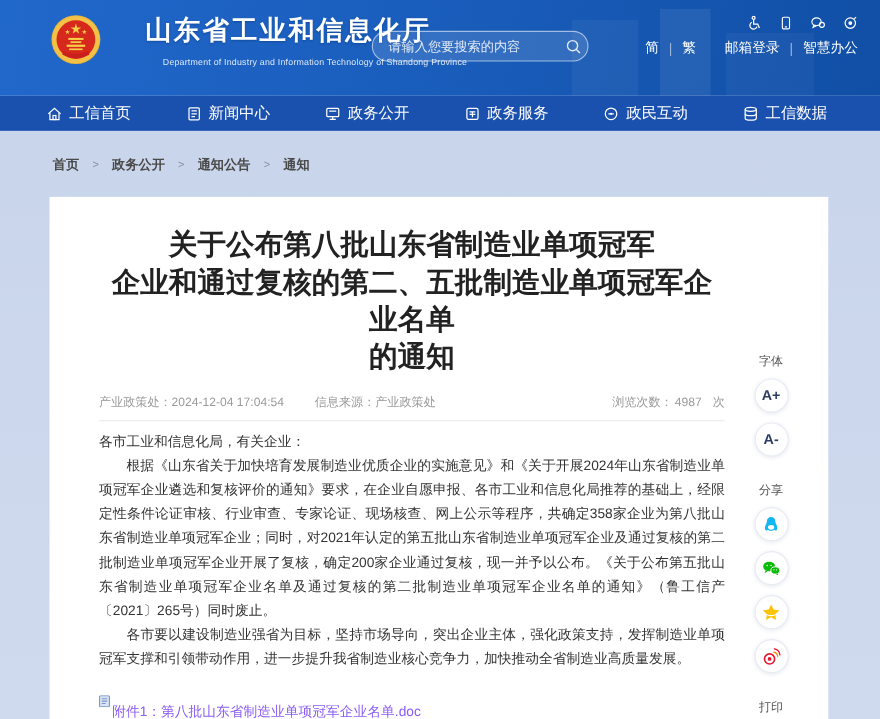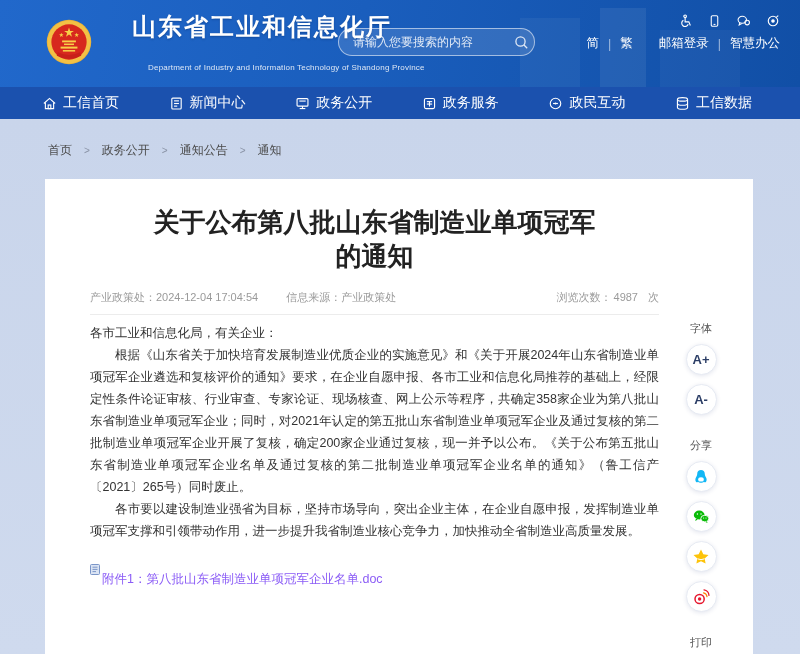--- a/index.html
+++ b/index.html
@@ -7,41 +7,41 @@
   .page { position:relative; width:800px; height:654px; overflow:hidden; background:#ccd7ec; }
 
   
   .banner { position:relative; height:87px; background:linear-gradient(100deg,#2168cb 0%,#1a5ebd 45%,#114fa6 100%); overflow:hidden; }
   .banner .bldg1 { position:absolute; left:520px; top:18px; width:60px; height:70px; background:rgba(255,255,255,.05); }
   .banner .bldg2 { position:absolute; left:600px; top:8px; width:46px; height:80px; background:rgba(255,255,255,.07); }
   .banner .bldg3 { position:absolute; left:660px; top:30px; width:80px; height:60px; background:rgba(255,255,255,.04); }
   .brand { position:absolute; left:46px; top:11px; display:flex; align-items:center;gap:34px; }
   .emblem { width:46px; height:46px; margin-right:6px; flex:0 0 auto; }
   .brand-text .cn { color:#fff; font-size:24px; font-weight:bold; letter-spacing:2px; text-shadow:0 1px 2px rgba(0,40,100,.4); }
-  .brand-text .en { color:rgba(255,255,255,.85); font-size:8px; letter-spacing:.2px; margin-top:20px;padding-left:16px; }
+  .brand-text .en { color:rgba(255,255,255,.85); font-size:8px; letter-spacing:.2px; margin-top:9px;padding-left:16px; }
   .search { position:absolute; left:338px; top:28px; width:197px; height:28px; border:1px solid rgba(255,255,255,.55); border-radius:14px; background:rgba(255,255,255,.12); display:flex; align-items:center; }
   .search input { flex:1; background:transparent; border:none; outline:none; color:#fff; font-size:12px; padding:0 6px 0 14px; font-family:inherit; }
   .search input::placeholder { color:rgba(255,255,255,.85); }
   .search .mag { margin-right:11px; cursor:pointer; display:flex; }
   .top-utils { position:absolute; right:20px; top:14px; text-align:right; }
   .util-icons { display:flex; justify-content:flex-end; gap:15px; margin-bottom:7px; }
   .util-icons span { display:flex; cursor:pointer; }
   .util-links { color:#fff; font-size:12.5px; display:flex; gap:9px; align-items:center; }
   .util-links .lk { cursor:pointer; }
   .util-links .dv { color:rgba(255,255,255,.55); }
 
   
   .nav { height:32px; background:#1b51ae; display:flex; align-items:center; justify-content:space-between; padding:0 48px 0 42px; }
   .nav-item { display:flex; align-items:center; gap:6px; color:#fff; font-size:14px; cursor:pointer; white-space:nowrap;justify-content:center; }
   .nav-item svg { display:block; }
 
   
   .content { position:absolute; top:119px; left:0; right:0; bottom:0; background:linear-gradient(180deg,#c9d5eb,#cfdaee); }
   .breadcrumb { padding:23px 0 0 48px; font-size:12px; color:#4a4a4a; display:flex; gap:12px; align-items:center; }
-  .breadcrumb .bc { cursor:pointer; }
+  .breadcrumb .bc { cursor:pointer;font-weight:bold; }
   .breadcrumb .sep { color:#8a93a6; font-size:10px; }
 
   .card { position:relative; margin:20px 0 0 45px; width:708px; height:480px; background:#fff; }
   .article { padding:26px 94px 0 45px; }
   .a-title { text-align:center; font-size:26px; line-height:34px; font-weight:bold; color:#222; }
   .meta { display:flex; align-items:center; font-size:11px; color:#9a9a9a; margin-top:17px; }
   .meta .grp { margin-right:28px; }
   .meta .right { margin-left:auto; }
   .meta .views-num { margin:12px 10px 0 2px; }
   .divider { border-bottom:1px solid #ececec; margin-top:9px; }
@@ -205,35 +205,36 @@
       <span class="sep">&gt;</span>
       <span class="bc">通知公告</span>
       <span class="sep">&gt;</span>
       <span class="bc">通知</span>
     </div>
 
     <div class="card">
       <div class="article">
         <div class="a-title">
           <div>关于公布第八批山东省制造业单项冠军</div>
+          <div>企业和通过复核的第二、五批制造业单项冠军企业名单</div>
           <div>的通知</div>
         </div>
 
         <div class="meta">
           <span class="grp"><span>产业政策处：</span><span>2024-12-04 17:04:54</span></span>
           <span class="grp"><span>信息来源：</span><span>产业政策处</span></span>
           <span class="right"><span>浏览次数：</span><span class="views-num">4987</span><span>次</span></span>
         </div>
 
         <div class="divider"></div>
 
         <div class="a-body">
           <p>各市工业和信息化局，有关企业：</p>
           <p class="ind">根据《山东省关于加快培育发展制造业优质企业的实施意见》和《关于开展2024年山东省制造业单项冠军企业遴选和复核评价的通知》要求，在企业自愿申报、各市工业和信息化局推荐的基础上，经限定性条件论证审核、行业审查、专家论证、现场核查、网上公示等程序，共确定358家企业为第八批山东省制造业单项冠军企业；同时，对2021年认定的第五批山东省制造业单项冠军企业及通过复核的第二批制造业单项冠军企业开展了复核，确定200家企业通过复核，现一并予以公布。《关于公布第五批山东省制造业单项冠军企业名单及通过复核的第二批制造业单项冠军企业名单的通知》（鲁工信产〔2021〕265号）同时废止。</p>
-          <p class="ind">各市要以建设制造业强省为目标，坚持市场导向，突出企业主体，在企业自愿申报，发挥制造业单项冠军支撑和引领带动作用，进一步提升我省制造业核心竞争力，加快推动全省制造业高质量发展。</p>
+          <p class="ind">各市要以建设制造业强省为目标，坚持市场导向，突出企业主体，强化政策支持，发挥制造业单项冠军支撑和引领带动作用，进一步提升我省制造业核心竞争力，加快推动全省制造业高质量发展。</p>
         </div>
 
         <div class="attachments">
           <div class="attachment">
             <svg class="doc-ic" width="10" height="11" viewBox="0 0 10 11">
                 <rect x="0.5" y="0.5" width="9" height="10" rx="1" fill="#dbe4f3" stroke="#7b96c8"></rect>
                 <line x1="2.5" y1="3.2" x2="7.5" y2="3.2" stroke="#7b96c8"></line>
                 <line x1="2.5" y1="5.4" x2="7.5" y2="5.4" stroke="#7b96c8"></line>
                 <line x1="2.5" y1="7.6" x2="6" y2="7.6" stroke="#7b96c8"></line>
               </svg>

